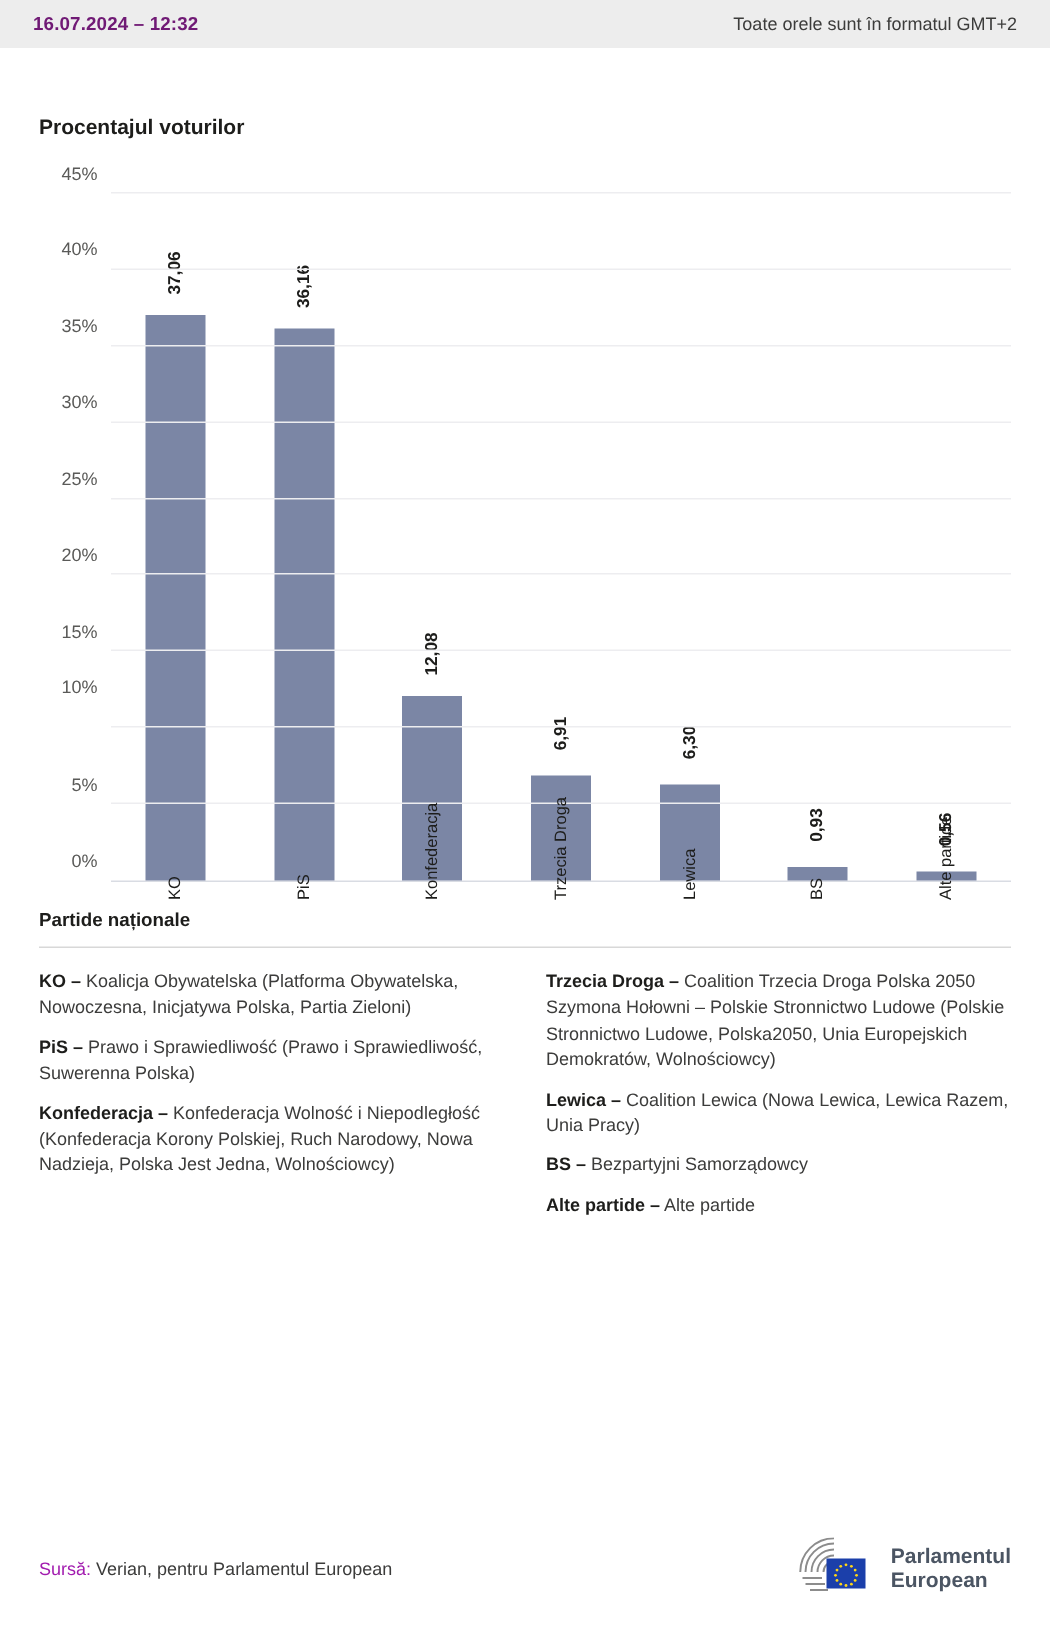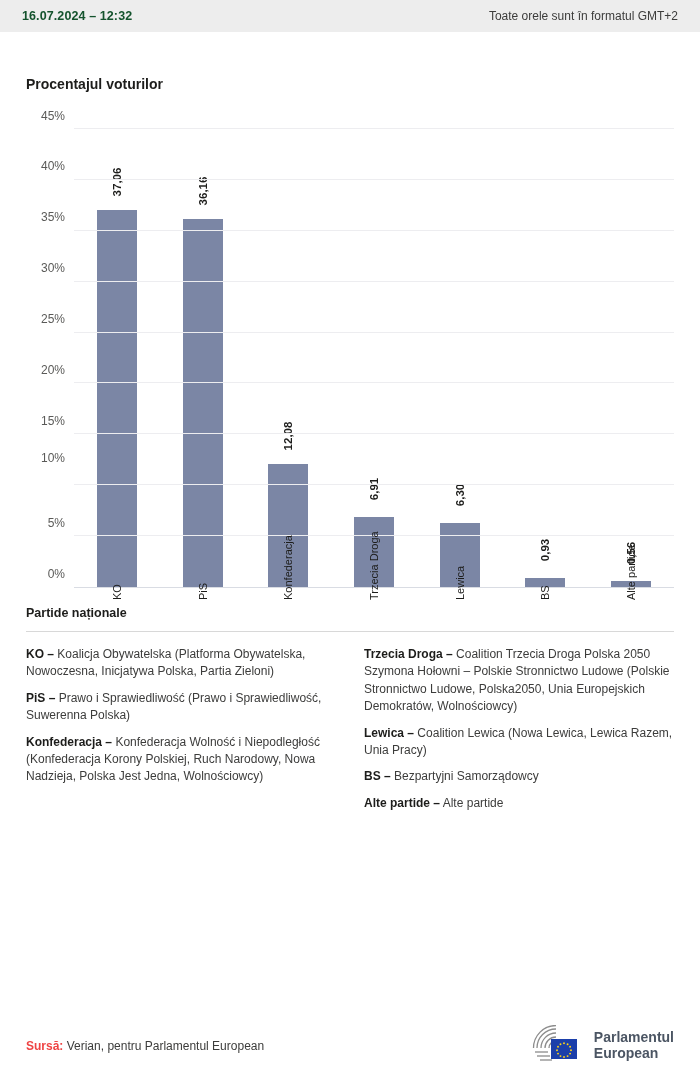--- a/index.html
+++ b/index.html
@@ -11,21 +11,21 @@
     overflow: hidden;
   }
   .page { position: relative; width: 700px; height: 1085px; }
 
   
   .topbar {
     height: 32px; background: #ededed;
     display: flex; align-items: center;
     padding: 0 22px; justify-content: space-between;
   }
-  .topbar-date { font-size: 12.5px; font-weight: bold; color: #14532d; letter-spacing: .1px; }
+  .topbar-date { font-size: 12.5px; font-weight: bold; color: #701a75; letter-spacing: .1px; }
   .topbar-tz { font-size: 12px; color: #3c3c3b; }
 
   
   .titles { padding: 18px 26px 0 26px; }
   .main-title { font-size: 16px; font-weight: bold; color: #1d1d1b; letter-spacing: .1px; }
   .sub-title { font-size: 15px; color: #1d1d1b; margin-top: 11px; font-weight: normal; }
 
   
   .chart-block { padding: 0 26px; margin-top: 26px; }
   .chart-title { font-size: 14px; font-weight: bold; color: #1d1d1b; }
@@ -91,21 +91,21 @@
   }
   .legend-item b { color: #1d1d1b; font-weight: bold; }
 
   
   .footer {
     position: absolute; left: 0; right: 0; bottom: 0;
     height: 78px; padding: 0 26px;
     display: flex; align-items: center; justify-content: space-between;
   }
   .source { font-size: 12px; color: #3c3c3b; }
-  .source b { color: #ef4444; font-weight: bold; }
+  .source b { color: #a21caf; font-weight: normal; }
   .logo { display: flex; align-items: center; gap: 9px; }
   .logo-text { line-height: 1.12; }
   .logo-text div { font-size: 14px; font-weight: bold; color: #4b5563; }
 </style>
 </head>
 <body>
 
 <div class="page">
 
   <div class="topbar">

